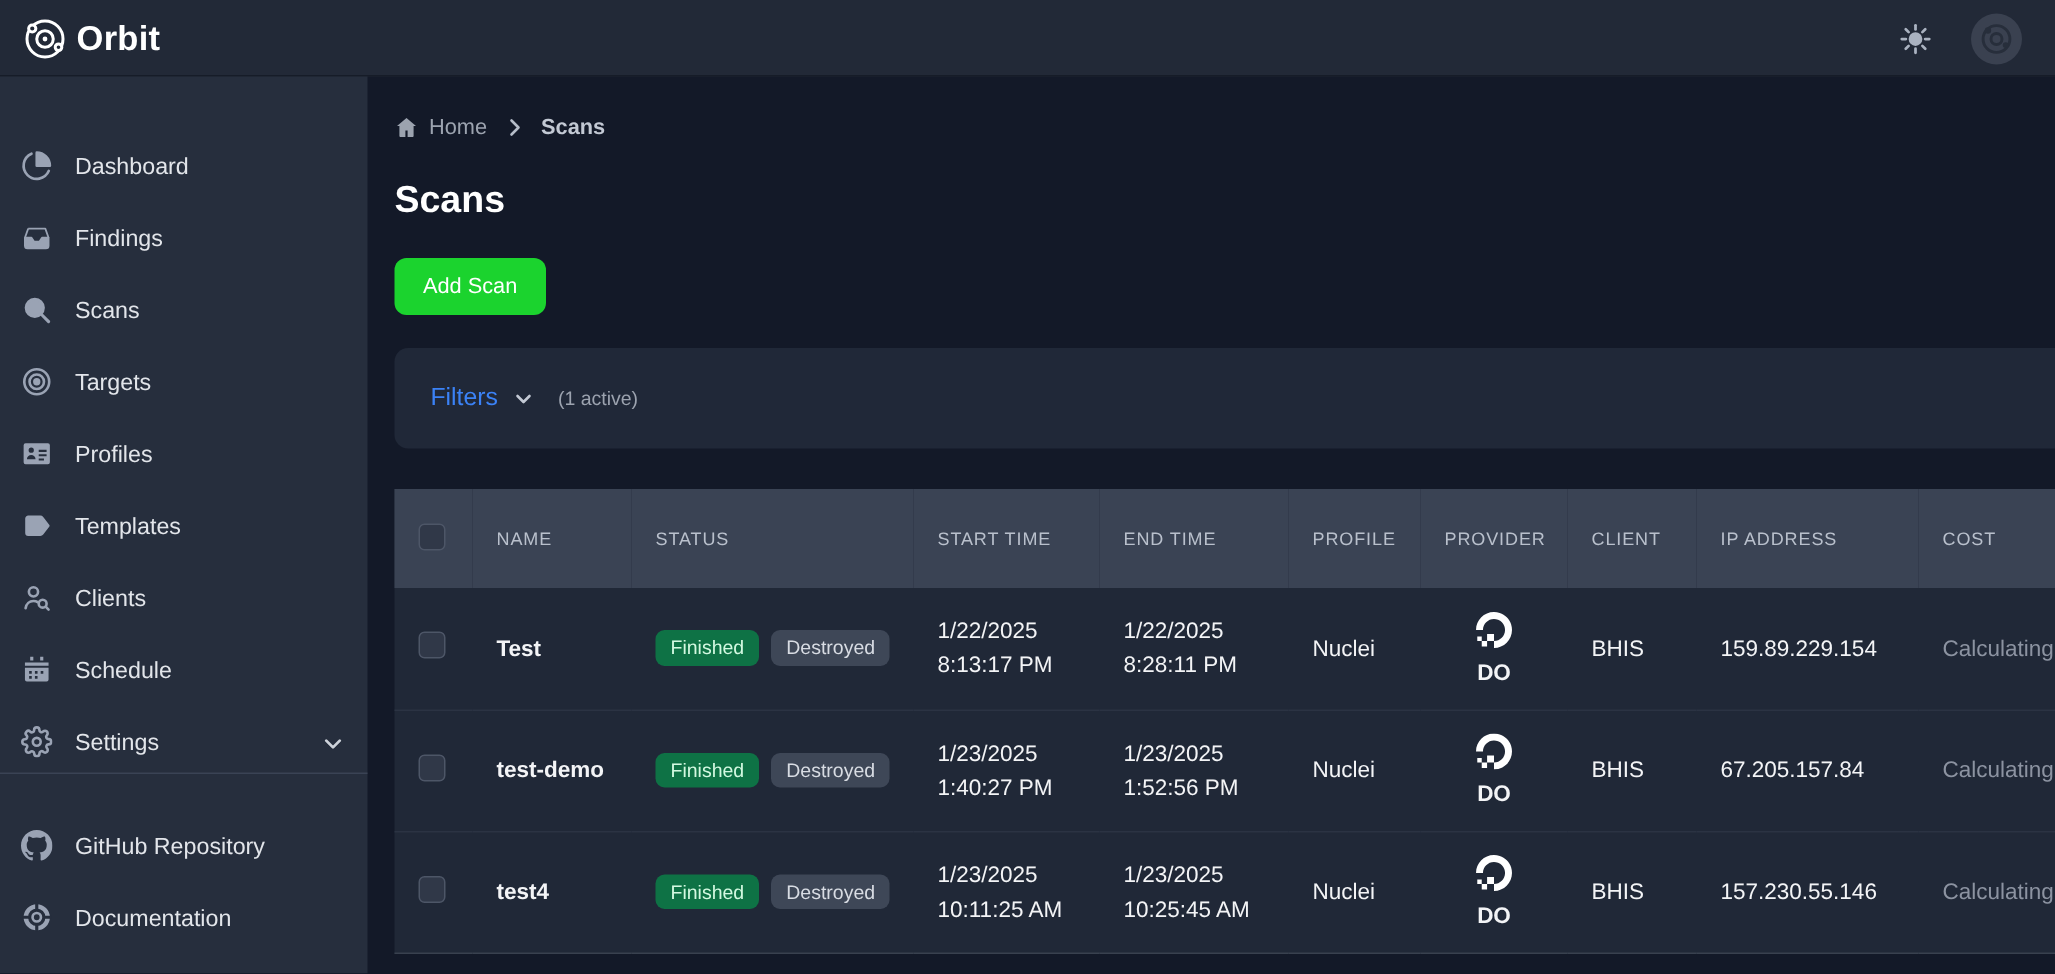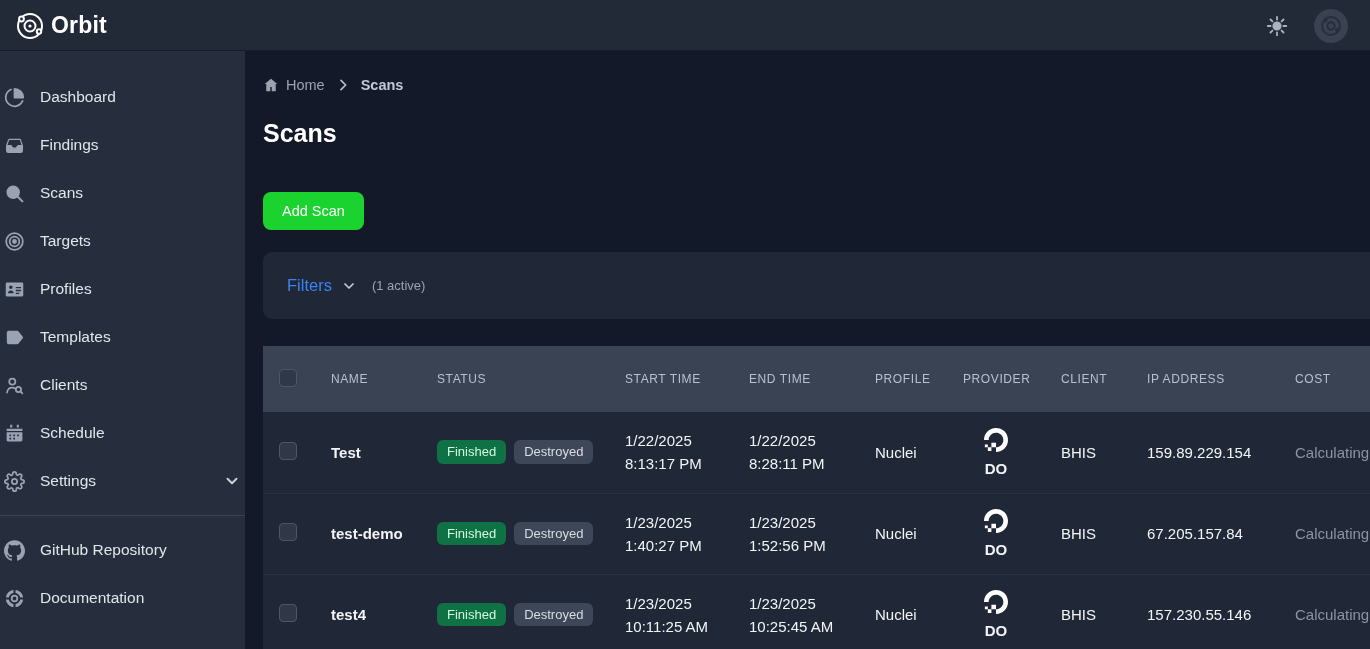--- a/index.html
+++ b/index.html
@@ -24,42 +24,42 @@
     display:flex; align-items:center; justify-content:center; color:#272e3b; cursor:pointer;
   }
   .avatar svg { width:26px; height:26px; }
   
   .shell { display:flex; height:598px; }
   .sidebar {
     width:245px; min-width:245px; background:#262e3d; padding-top:22px;
     display:flex; flex-direction:column;
   }
   .nav-item {
-    height:48px; display:flex; align-items:center; gap:15px;
-    padding:0 4px; cursor:pointer; color:#e2e5ea; font-size:15.5px;
+    height:48px; display:flex; align-items:flex-end; gap:15px;
+    padding:0 14px; cursor:pointer; color:#e2e5ea; font-size:15.5px;
   }
   .nav-icon { width:21px; height:21px; color:#9aa3b4; flex:0 0 auto; }
   .nav-chevron { margin-left:auto; width:18px; height:18px; color:#cdd2da; }
   .side-divider { border-top:1px solid #3a4355; margin:10px 0; }
   
   .main { flex:1; overflow:hidden; padding-left:18px; position:relative; }
   .breadcrumb {
     margin-top:26px; display:flex; align-items:center; gap:10px;
     font-size:14.5px; color:#9ca3af;
   }
   .breadcrumb .crumb { display:flex; align-items:center; gap:7px; cursor:pointer; }
   .breadcrumb svg { width:16px; height:16px; }
   .crumb-sep { width:15px; height:15px; color:#b6bdc9; }
   .crumb-current { color:#c3c9d4; font-weight:600; }
   .page-title { margin-top:26px; font-size:25px; font-weight:800; color:#ffffff; }
   .btn-row { margin-top:24px; display:flex; gap:11px; }
   .btn-green {
     background:#1bd32e; color:#ffffff; border:none; border-radius:8px;
     height:38px; padding:0 19px; font-size:14.5px; font-family:inherit;
-    cursor:pointer; font-weight:400;margin-top:20px;
+    cursor:pointer; font-weight:400;
   }
   .filters-panel {
     margin-top:22px; width:1250px; height:67px; background:#202838;
     border-radius:9px; display:flex; align-items:center; padding:0 24px; gap:9px;
     cursor:pointer;
   }
   .filters-label { font-size:16.5px; color:#3b82f6; }
   .filters-chevron { width:16px; height:16px; color:#c3c9d4; }
   .filters-note { font-size:13px; color:#9ca3af; margin-left:6px; }
   

